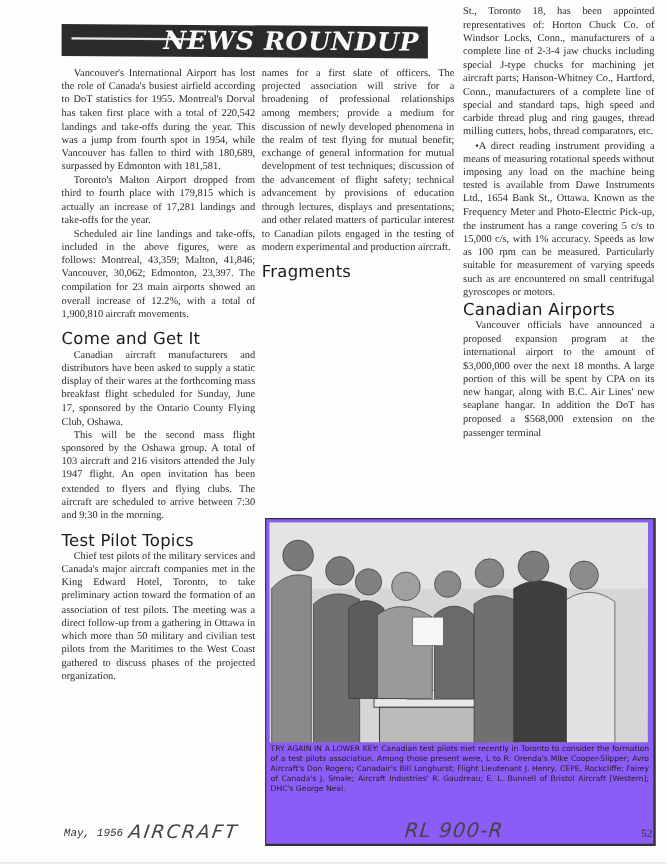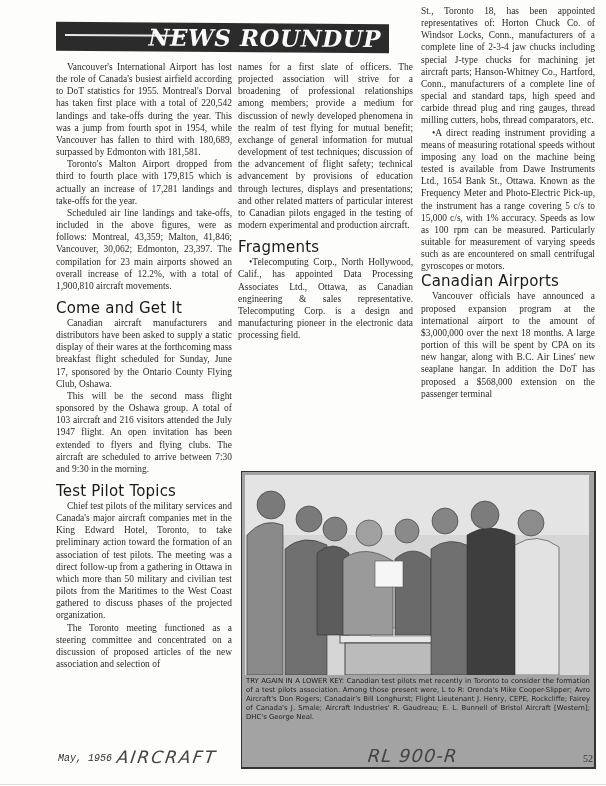--- a/index.html
+++ b/index.html
@@ -12,21 +12,21 @@
             font-style:italic; font-size:23px; color:#fafafa; letter-spacing:0.5px; white-space:nowrap; }
   .col { position:absolute; font-size:9.45px; line-height:12.15px; text-align:justify; }
   .col p { margin:0; text-indent:11px; }
   .col p.noind { text-indent:0; }
   .col h2 { margin:0; font-family:"DejaVu Sans", sans-serif; font-weight:normal; font-size:15px;
             line-height:18px; color:#1a1a1a; letter-spacing:0.2px; }
   #c1 { left:56px; top:61px; width:176px; }
   #c2 { left:238px; top:61px; width:175px; }
   #c3 { left:421px; top:5px; width:174px; }
   .photo-box { position:absolute; left:241px; top:471px; width:352px; height:295px; border:1.5px solid #333;
-               border-right-width:2px; border-bottom-width:2px; background:#a3a3a3; }
+               border-right-width:2px; border-bottom-width:2px; background:#8b5cf6; }
   .photo { position:absolute; left:3px; top:3px; width:344px; height:200px; overflow:hidden;
            background:linear-gradient(180deg,#dcdcdc 0%,#cfcfcf 40%,#9a9a9a 100%); }
   .caption { position:absolute; left:4px; top:205px; width:344px; font-family:"DejaVu Sans", sans-serif;
              font-size:6.9px; line-height:9.1px; color:#1e1e1e; text-align:justify; }
   .footer-date { position:absolute; left:58px; top:753px; font-style:italic; font-size:10px; color:#333;font-family:Liberation Mono, monospace; }
   .footer-mag { position:absolute; left:117px; top:747px; font-family:"DejaVu Sans", sans-serif; font-style:italic;
                 font-size:17px; letter-spacing:2px; color:#444; transform:skewX(-8deg); font-weight:200; }
   .footer-code { position:absolute; left:368px; top:745px; font-family:"DejaVu Sans", sans-serif; font-style:italic;
                  font-size:18px; letter-spacing:1px; color:#444; transform:skewX(-6deg); }
   .footer-page { position:absolute; left:583px; top:753px; font-size:10px; color:#333; }
@@ -45,28 +45,26 @@
   <p>Vancouver's International Airport has lost the role of Canada's busiest airfield according to DoT statistics for 1955. Montreal's Dorval has taken first place with a total of 220,542 landings and take-offs during the year. This was a jump from fourth spot in 1954, while Vancouver has fallen to third with 180,689, surpassed by Edmonton with 181,581.</p>
   <p>Toronto's Malton Airport dropped from third to fourth place with 179,815 which is actually an increase of 17,281 landings and take-offs for the year.</p>
   <p>Scheduled air line landings and take-offs, included in the above figures, were as follows: Montreal, 43,359; Malton, 41,846; Vancouver, 30,062; Edmonton, 23,397. The compilation for 23 main airports showed an overall increase of 12.2%, with a total of 1,900,810 aircraft movements.</p>
   <div class="c1sp"></div>
   <h2>Come and Get It</h2>
   <p>Canadian aircraft manufacturers and distributors have been asked to supply a static display of their wares at the forthcoming mass breakfast flight scheduled for Sunday, June 17, sponsored by the Ontario County Flying Club, Oshawa.</p>
   <p>This will be the second mass flight sponsored by the Oshawa group. A total of 103 aircraft and 216 visitors attended the July 1947 flight. An open invitation has been extended to flyers and flying clubs. The aircraft are scheduled to arrive between 7:30 and 9:30 in the morning.</p>
   <div class="c1sp"></div>
   <h2>Test Pilot Topics</h2>
   <p>Chief test pilots of the military services and Canada's major aircraft companies met in the King Edward Hotel, Toronto, to take preliminary action toward the formation of an association of test pilots. The meeting was a direct follow-up from a gathering in Ottawa in which more than 50 military and civilian test pilots from the Maritimes to the West Coast gathered to discuss phases of the projected organization.</p>
-  <p>The Toronto meeting functioned as a steering committee and concentrated on a discussion of proposed articles of the new association and selection of</p>
 </div>
 
 <div class="col" id="c2">
   <p class="noind">names for a first slate of officers. The projected association will strive for a broadening of professional relationships among members; provide a medium for discussion of newly developed phenomena in the realm of test flying for mutual benefit; exchange of general information for mutual development of test techniques; discussion of the advancement of flight safety; technical advancement by provisions of education through lectures, displays and presentations; and other related matters of particular interest to Canadian pilots engaged in the testing of modern experimental and production aircraft.</p>
   <div class="c1sp"></div>
   <h2>Fragments</h2>
-  <p>•Telecomputing Corp., North Hollywood, Calif., has appointed Data Processing Associates Ltd., Ottawa, as Canadian engineering &amp; sales representative. Telecomputing Corp. is a design and manufacturing pioneer in the electronic data processing field.</p>
 </div>
 
 <div class="col" id="c3">
   <p class="noind">St., Toronto 18, has been appointed representatives of: Horton Chuck Co. of Windsor Locks, Conn., manufacturers of a complete line of 2-3-4 jaw chucks including special J-type chucks for machining jet aircraft parts; Hanson-Whitney Co., Hartford, Conn., manufacturers of a complete line of special and standard taps, high speed and carbide thread plug and ring gauges, thread milling cutters, hobs, thread comparators, etc.</p>
   <p>•A direct reading instrument providing a means of measuring rotational speeds without imposing any load on the machine being tested is available from Dawe Instruments Ltd., 1654 Bank St., Ottawa. Known as the Frequency Meter and Photo-Electric Pick-up, the instrument has a range covering 5 c/s to 15,000 c/s, with 1% accuracy. Speeds as low as 100 rpm can be measured. Particularly suitable for measurement of varying speeds such as are encountered on small centrifugal gyroscopes or motors.</p>
   <h2>Canadian Airports</h2>
   <p>Vancouver officials have announced a proposed expansion program at the international airport to the amount of $3,000,000 over the next 18 months. A large portion of this will be spent by CPA on its new hangar, along with B.C. Air Lines' new seaplane hangar. In addition the DoT has proposed a $568,000 extension on the passenger terminal</p>
 </div>
 
 <div class="photo-box">

